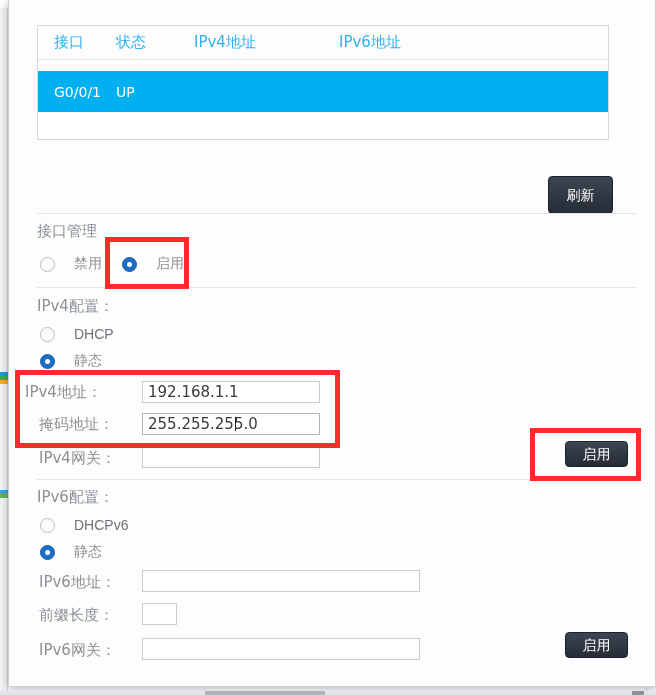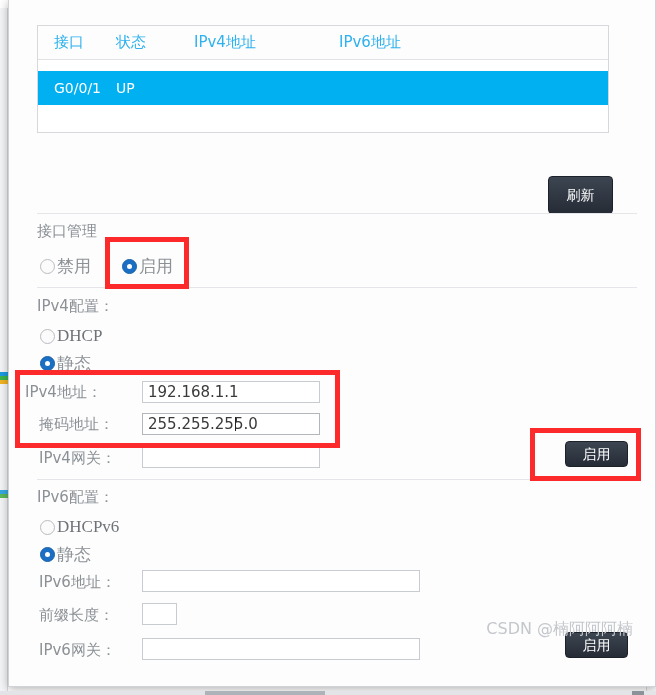--- a/index.html
+++ b/index.html
@@ -124,21 +124,21 @@
     white-space: nowrap;
   }
   .col-iface  { width: 62px; }
   .col-state  { width: 78px; }
   .col-ipv4   { width: 145px; }
   .col-ipv6   { width: 140px; }
 
   #iface-rows { background: #fff; }
   .iface-row {
     display: flex;
-    height: 34px;
+    height: 41px;
     align-items: center;
     padding-left: 16px;
     font-size: 14px;
     color: #2b2b2b;
     font-family: "DejaVu Sans", "Liberation Sans", sans-serif;
   }
   .iface-row.selected { background: #00b0f0; color: #ffffff; }
   .iface-spacer { height: 11px; }
   .iface-bottom-pad { height: 27px; }
 
@@ -219,24 +219,24 @@
   }
   .radio.on .dot::after {
     content: "";
     position: absolute;
     left: 4px; top: 4px;
     width: 5px; height: 5px;
     border-radius: 50%;
     background: #ffffff;
   }
   .radio .rlabel {
-    margin-left: 2px;
-    font-size: 17px;
+    margin-left: 19px;
+    font-size: 14px;
     color: #8c9196;
-    font-family: Liberation Serif, serif;
+    font-family: Liberation Sans, sans-serif;
     white-space: nowrap;
   }
   .radio.ascii .rlabel { color: #6e7378; }
 
   
   .tinput {
     position: absolute;
     border: 1px solid #c8cbcf;
     background: #ffffff;
     height: 22px;
@@ -398,21 +398,20 @@
     <input class="tinput" style="left: 133px; top: 570px; width: 278px;" value="">
 
     <div class="field-label" style="left:30px; top:606px;">前缀长度：</div>
     <input class="tinput" style="left: 133px; top: 603px; width: 35px;" value="">
 
     <div class="field-label" style="left:30px; top:641px;">IPv6网关：</div>
     <input class="tinput" style="left: 133px; top: 638px; width: 278px;" value="">
 
     <button id="apply-btn-ipv6" class="btn-dark">启用</button>
 
-    <div id="watermark">CSDN @楠阿阿阿楠</div>
   </div>
 </div>
 
 <div class="annot" style="left:105px; top:237px; width:84px; height:52px;"></div>
 <div class="annot" style="left:15px; top:370px; width:325px; height:78px;"></div>
 <div class="annot" style="left:530px; top:428px; width:111px; height:53px;"></div>
 
 <div id="taskbar-sliver"></div>
 <div id="taskbar-item"></div>
 <div id="taskbar-item2"></div>

